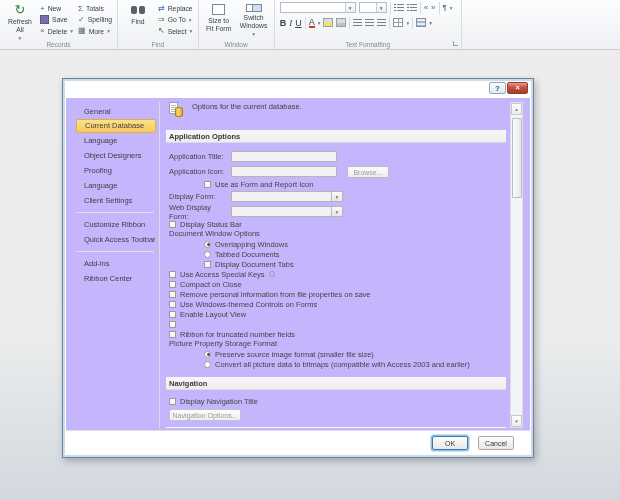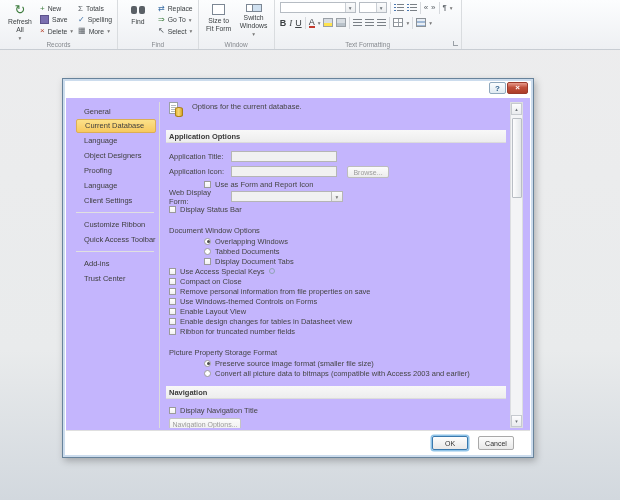--- a/index.html
+++ b/index.html
@@ -95,21 +95,21 @@
   .dbicon .cyl { position:absolute; right:0; bottom:0; width:8px; height:10px;
       background:linear-gradient(90deg,#e8b93c,#f7d878 45%,#d8a526); border:1px solid #a97f18;
       border-radius:4px/2px; }
   .sechead { height:13px; line-height:13px; font-weight:bold; color:#3a3a3a;
              background:linear-gradient(#f8f8f8,#ededed); border-bottom:1px solid #dcdcdc;
              padding-left:3px; margin:4px 0 6px 0; }
   .frow { display:flex; align-items:center; height:15px; padding-left:3px; }
   .frow .flabel { width:62px; }
   .crow { display:flex; align-items:center; height:10px; gap:4px; padding-left:3px; }
   .crow.ind { padding-left:38px; }
-  .plainrow { height:10px; line-height:10px; padding-left:3px;margin-top:12px; }
+  .plainrow { height:10px; line-height:10px; padding-left:3px; }
   .cb { width:7px; height:7px; border:1px solid #9b9b9b; background:linear-gradient(#fff,#f1f1f1);
         flex:none; }
   .rd { width:7px; height:7px; border:1px solid #9b9b9b; border-radius:50%; background:#fff;
         position:relative; flex:none; }
   .rd.on::after { content:""; position:absolute; left:1.5px; top:1.5px; width:3px; height:3px;
         border-radius:50%; background:#4c4c4c; }
   .ti { width:106px; height:11px; background:#f1f1f1; border:1px solid #b5b5b5; }
   .combo2 { position:relative; width:112px; height:11px; background:#f1f1f1; border:1px solid #b5b5b5; }
   .combo2 .ca { position:absolute; right:0; top:0; bottom:0; width:11px; border-left:1px solid #bbb;
         background:linear-gradient(#fafafa,#e6e6e6); display:flex; align-items:center;
@@ -283,21 +283,21 @@
         <div class="sitem">Language</div>
         <div class="sitem">Object Designers</div>
         <div class="sitem">Proofing</div>
         <div class="sitem">Language</div>
         <div class="sitem">Client Settings</div>
         <div class="sdiv"></div>
         <div class="sitem">Customize Ribbon</div>
         <div class="sitem">Quick Access Toolbar</div>
         <div class="sdiv"></div>
         <div class="sitem">Add-ins</div>
-        <div class="sitem">Trust Center</div>
+        <div class="sitem">Ribbon Center</div>
       </div>
       <div class="vsep"></div>
 
       <div class="content">
         <div class="chead">
           <span class="dbicon">
               <span class="pg"></span>
               <span class="cyl"></span>
             </span>
           <span>Options for the current database.</span>
@@ -312,20 +312,26 @@
         <div class="frow">
           <span class="flabel">Application Icon:</span>
           <span class="ti"></span>
           <span class="browse">Browse...</span>
         </div>
         <div class="crow ind">
           <span class="cb"></span>
           <span>Use as Form and Report Icon</span>
         </div>
         <div class="frow">
+          <span class="flabel">Display Form:</span>
+          <span class="combo2">
+              <span class="ca">▾</span>
+            </span>
+        </div>
+        <div class="frow">
           <span class="flabel">Web Display Form:</span>
           <span class="combo2">
               <span class="ca">▾</span>
             </span>
         </div>
         <div class="crow">
           <span class="cb"></span>
           <span>Display Status Bar</span>
         </div>
         <div class="plainrow">Document Window Options</div>
@@ -357,21 +363,20 @@
         <div class="crow">
           <span class="cb"></span>
           <span>Use Windows-themed Controls on Forms</span>
         </div>
         <div class="crow">
           <span class="cb"></span>
           <span>Enable Layout View</span>
         </div>
         <div class="crow">
           <span class="cb"></span>
-          <span>Enable design changes for tables in Datasheet view</span>
         </div>
         <div class="crow">
           <span class="cb"></span>
           <span>Ribbon for truncated number fields</span>
         </div>
         <div class="plainrow">Picture Property Storage Format</div>
         <div class="crow ind">
           <span class="rd on"></span>
           <span>Preserve source image format (smaller file size)</span>
         </div>

